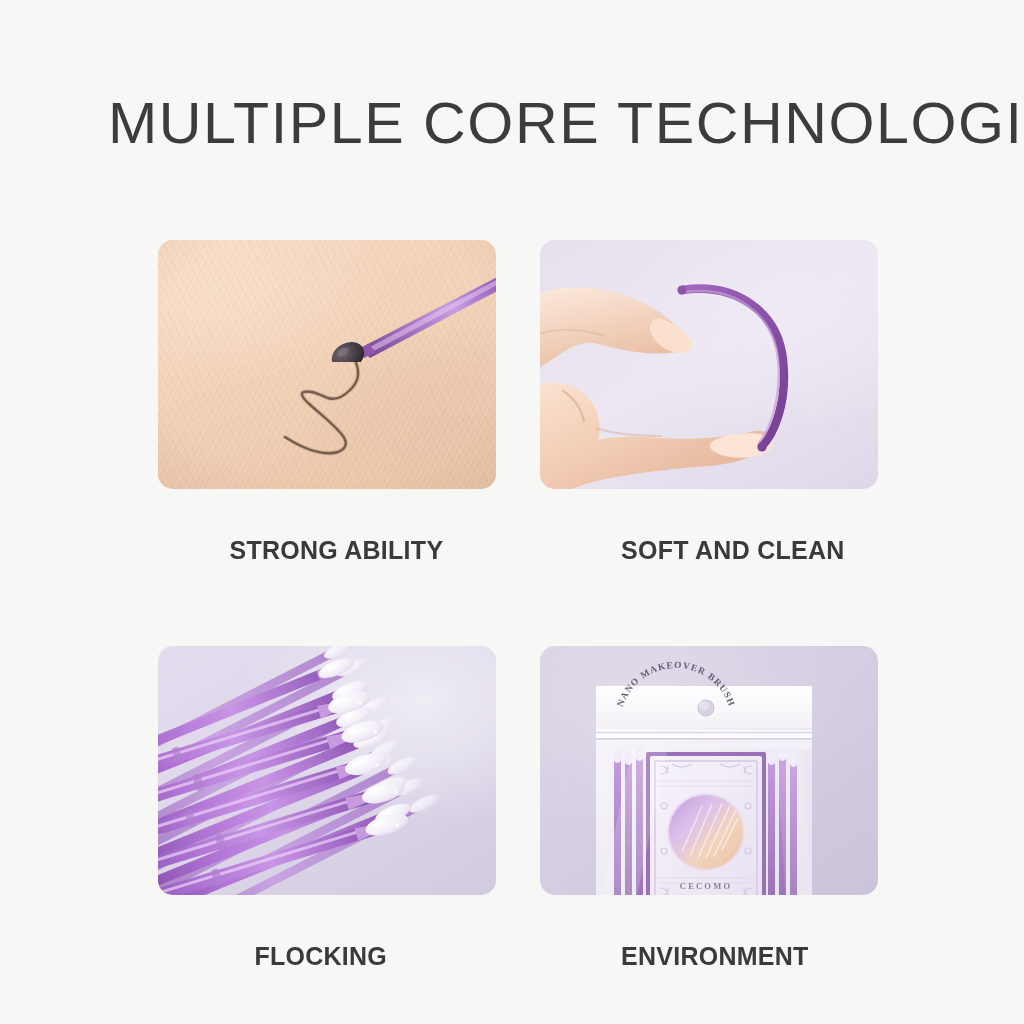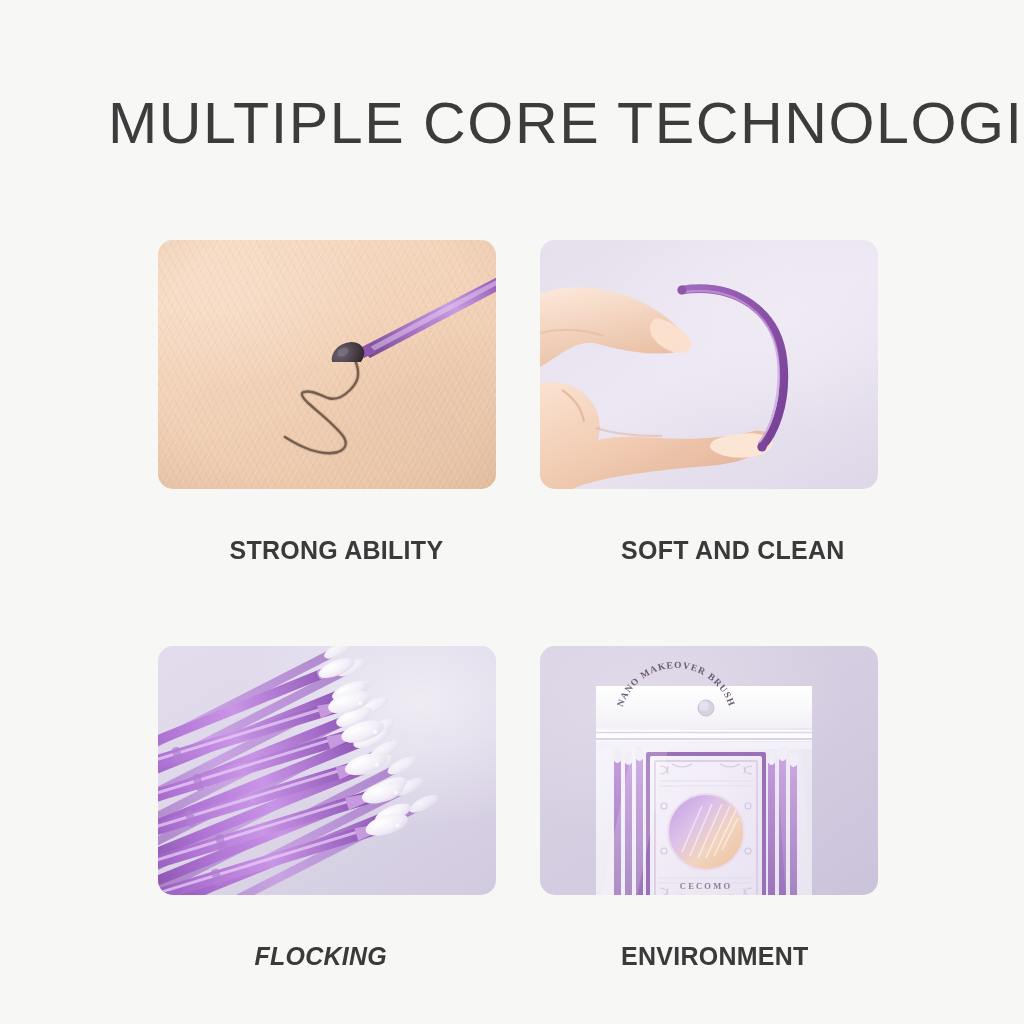--- a/index.html
+++ b/index.html
@@ -45,21 +45,21 @@
     height: 748px;
   }
 
   .feature-cell {
     position: absolute;
     width: 338px;
     padding-left: 30px;
   }
   .cell-r1c1 { left: 0px;   top: 0px; }
   .cell-r1c2 { left: 382px; top: 0px; text-align: right; }
-  .cell-r2c1 { left: 0px;   top: 406px; font-style: italic; }
+  .cell-r2c1 { left: 0px;   top: 406px; }
   .cell-r2c2 { left: 382px; top: 406px; }
 
   .photo {
     position: relative;
     width: 338px;
     height: 249px;
     border-radius: 15px;
     overflow: hidden;
   }
 

